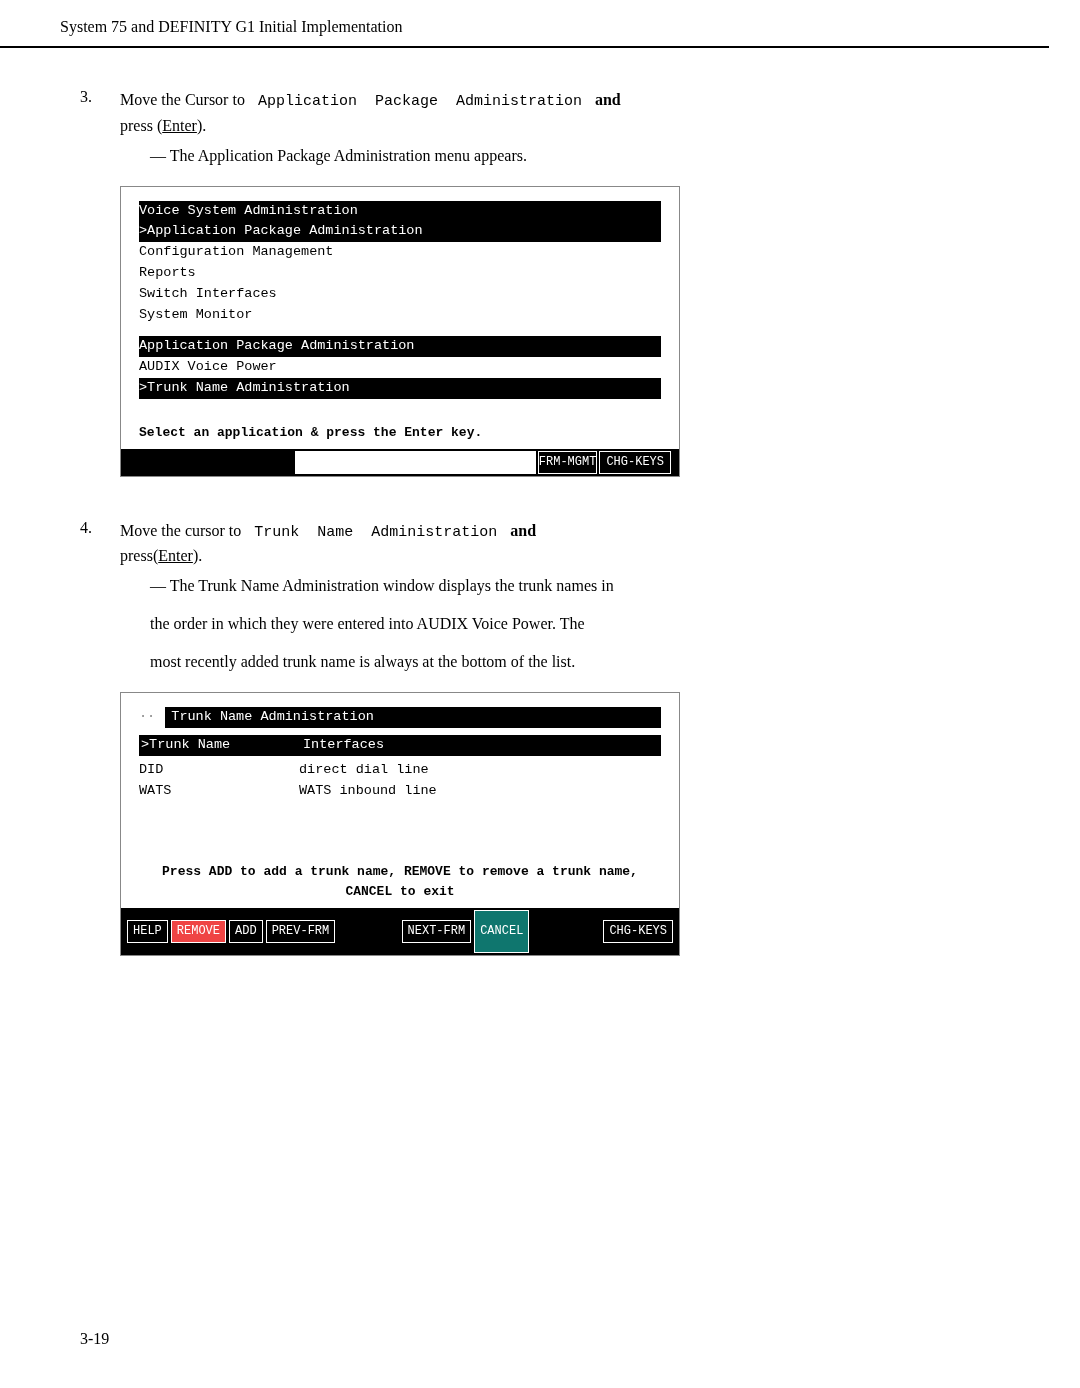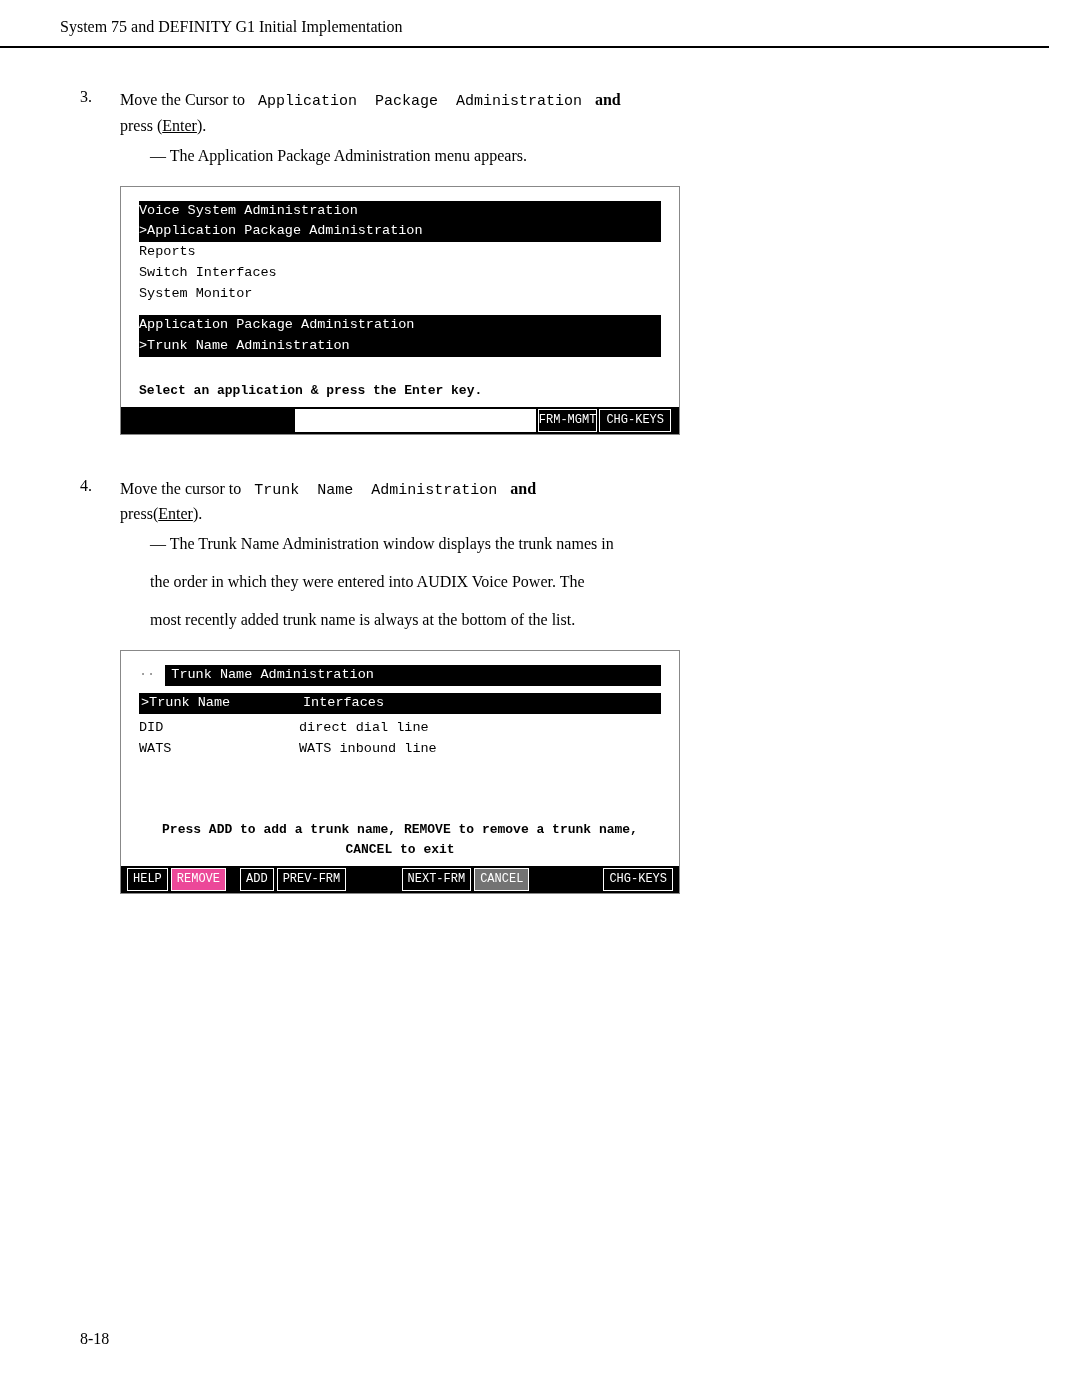--- a/index.html
+++ b/index.html
@@ -144,26 +144,28 @@
           <span>Move the Cursor to</span>
           <span class="code-inline">&nbsp;Application&nbsp;&nbsp;Package&nbsp;&nbsp;Administration&nbsp;</span>
           <span class="bold-text">and</span><br>
           <span>press (<span class="underline">Enter</span>).</span>
         </div>
         <div class="item-subtext">— The Application Package Administration menu appears.</div>
 
         <div class="terminal-box">
           <div class="terminal-line highlighted">Voice System Administration         </div>
           <div class="terminal-line selected">&gt;Application Package Administration</div>
+          <div class="terminal-line">Configuration Management</div>
           <div class="terminal-line">Reports</div>
           <div class="terminal-line">Switch Interfaces</div>
           <div class="terminal-line">System Monitor</div>
 
           <div class="terminal-section">
             <div class="terminal-line highlighted">Application Package Administration   </div>
+            <div class="terminal-line">AUDIX Voice Power</div>
             <div class="terminal-line selected">&gt;Trunk Name Administration          </div>
           </div>
 
           <div style="margin-top: 24px;">
             <div class="terminal-status-line">
               <strong>Select an application &amp; press the Enter key.</strong>
             </div>
           </div>
 
           
@@ -214,31 +216,31 @@
           </div>
 
           <div style="margin-top: 60px; text-align: center;">
             <div class="terminal-status-line">
               <strong>Press ADD to add a trunk name, REMOVE to remove a trunk name, CANCEL to exit</strong>
             </div>
           </div>
 
           <div style="display:flex; background:#000; margin: 6px -18px -10px -18px; padding: 2px 6px; align-items:center;">
             <span style="color:#fff; background:#000; font-family: Courier New, monospace; font-size:12px; padding:1px 5px; margin-right:3px; border:1px solid #fff;">HELP</span>
-            <span style="color:#fff; background:#ec4899; font-family: Courier New, monospace; font-size:12px; padding:1px 5px; margin-right:14px; border:1px solid #fff;">REMOVE</span>
+            <span style="color:#fff; background:#ef4444; font-family: Courier New, monospace; font-size:12px; padding:1px 5px; margin-right:3px; border:1px solid #fff;">REMOVE</span>
             <span style="color:#fff; background:#000; font-family: Courier New, monospace; font-size:12px; padding:1px 5px; margin-right:3px; border:1px solid #fff;">ADD</span>
             <span style="color:#fff; background:#000; font-family: Courier New, monospace; font-size:12px; padding:1px 5px; margin-right:3px; border:1px solid #fff;">PREV-FRM</span>
             <span style="flex:1;"></span>
             <span style="color:#fff; background:#000; font-family: Courier New, monospace; font-size:12px; padding:1px 5px; margin-right:3px; border:1px solid #fff;">NEXT-FRM</span>
-            <span style="color:#fff; background:#737373; font-family: Courier New, monospace; font-size:12px; padding:1px 5px; margin-right:3px; border:1px solid #fff;">CANCEL</span>
+            <span style="color:#fff; background:#0f766e; font-family: Courier New, monospace; font-size:12px; padding:11px 5px; margin-right:3px; border:1px solid #fff;">CANCEL</span>
             <span style="color:#000; background:#000; font-family: Courier New, monospace; font-size:12px; padding:1px 16px; margin-right:3px;">&nbsp;&nbsp;&nbsp;&nbsp;&nbsp;</span>
             <span style="color:#fff; background:#000; font-family: Courier New, monospace; font-size:12px; padding:1px 5px; border:1px solid #fff;">CHG-KEYS</span>
           </div>
         </div>
 
       </div>
     </div>
 
   </div>
 
-  <div class="page-number">8-18</div>
+  <div class="page-number">3-19</div>
 
 </div>
 
 </body></html>

